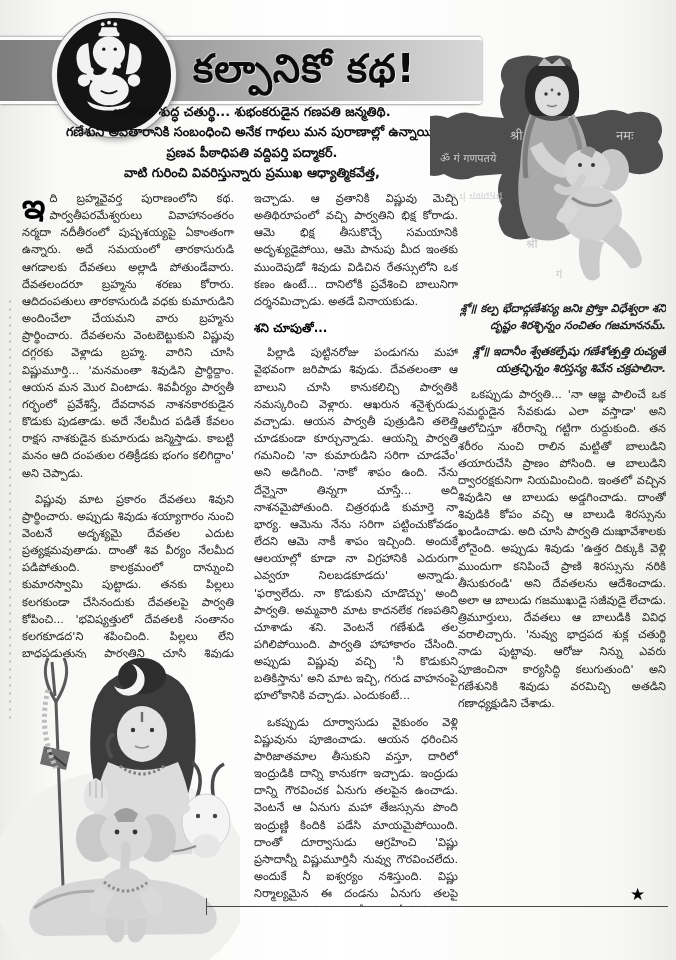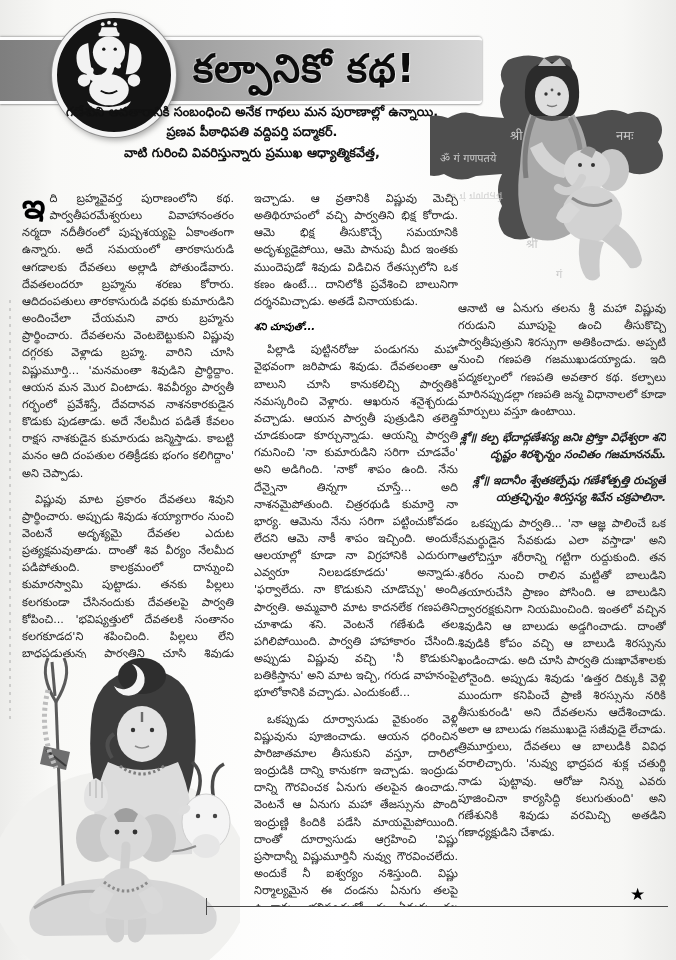--- a/index.html
+++ b/index.html
@@ -41,21 +41,21 @@
   .col{position:absolute; font-size:11.3px; line-height:1.52; text-align:justify; overflow:hidden;}
   #col1{left:22px;  top:190px; width:212px; height:468px;}
   #col2{left:254px; top:190px; width:204px; height:716px;}
   #col3{left:458px; top:300px; width:208px; height:608px;}
   .col p{margin:0 0 9px 0;}
   .col p.indent{text-indent:13px;}
   .dropcap{
     float:left; font-size:34px; line-height:.85; font-weight:bold;
     padding:2px 4px 0 0; color:#000;
   }
-  .subhead{font-weight:bold; font-style:italic; font-size:10px; margin:2px 0 7px 0; color:#000;}
+  .subhead{font-weight:bold; font-size:12px; margin:2px 0 7px 0; color:#000;}
   .shloka{font-weight:bold; font-style:italic; font-size:11.2px; margin:0 0 8px 0; text-align:right;}
   
   .end-rule{position:absolute; left:206px; top:906px; width:462px; height:1px; background:#4a4a4a;}
   .end-tick{position:absolute; left:206px; top:898px; width:1px; height:17px; background:#4a4a4a;}
   .end-star{position:absolute; left:630px; top:884px; font-size:17px; color:#000;}
   
   .margin-print{
     position:absolute; left:9px; top:300px; width:2px; height:420px; opacity:.22;
     background:repeating-linear-gradient(180deg,#555 0 3px,transparent 3px 8px);
   }
@@ -102,20 +102,21 @@
       </g>
       <g fill="#141414">
         <circle cx="45" cy="30" r="1.6"></circle>
           <circle cx="56" cy="30" r="1.6"></circle>
         <path d="M42,70 q8,5 16,0" stroke="#141414" stroke-width="1.6" fill="none"></path>
       </g>
     </svg>
   </div>
 
   <div class="intro">
+    <div>భాద్రపద శుద్ధ చతుర్థి... శుభంకరుడైన గణపతి జన్మతిథి.</div>
     <div>గణేశుని అవతారానికి సంబంధించి అనేక గాథలు మన పురాణాల్లో ఉన్నాయి.</div>
     <div>ప్రణవ పీఠాధిపతి వద్దిపర్తి పద్మాకర్.</div>
     <div>వాటి గురించి వివరిస్తున్నారు ప్రముఖ ఆధ్యాత్మికవేత్త,</div>
   </div>
 
   <div class="parvati-art">
     <svg width="246" height="252" viewBox="0 0 246 252">
 
       <g fill="#4e4e4e">
         <path d="M78,8 q18,-8 36,-2 q14,-6 26,2 q6,14 -2,24 q8,18 0,34 l28,-4 q16,-8 32,0 q18,-6 30,4 q8,12 0,24 q10,14 0,26 q-14,10 -30,4 q-16,8 -34,0 l-26,-2 q6,18 -2,32 q8,16 -2,30 q-14,10 -30,4 q-16,8 -30,-2 q-10,-14 -2,-28 q-8,-16 0,-32 l-26,2 q-16,8 -32,-2 q-16,6 -26,-6 q-6,-12 2,-22 q-10,-14 2,-26 q12,-8 26,-2 q16,-10 32,-2 l24,2 q-8,-16 0,-32 q-8,-14 4,-26 z"></path>
@@ -176,21 +177,20 @@
   </div>
 
   <div class="col" id="col2">
     <p>ఇచ్చాడు. ఆ వ్రతానికి విష్ణువు మెచ్చి అతిథిరూపంలో వచ్చి పార్వతిని భిక్ష కోరాడు. ఆమె భిక్ష తీసుకొచ్చే సమయానికి అదృశ్యుడైపోయి, ఆమె పానుపు మీద ఇంతకు ముందెపుడో శివుడు విడిచిన రేతస్సులోని ఒక కణం ఉంటే... దానిలోకి ప్రవేశించి బాలునిగా దర్శనమిచ్చాడు. అతడే వినాయకుడు.</p>
     <div class="subhead">శని చూపుతో...</div>
     <p class="indent">పిల్లాడి పుట్టినరోజు పండుగను మహా వైభవంగా జరిపాడు శివుడు. దేవతలంతా ఆ బాలుని చూసి కానుకలిచ్చి పార్వతికి నమస్కరించి వెళ్లారు. ఆఖరున శనైశ్చరుడు వచ్చాడు. ఆయన పార్వతీ పుత్రుడిని తలెత్తి చూడకుండా కూర్చున్నాడు. ఆయన్ని పార్వతి గమనించి 'నా కుమారుడిని సరిగా చూడవేం' అని అడిగింది. 'నాకో శాపం ఉంది. నేను దేన్నైనా తిన్నగా చూస్తే... అది నాశనమైపోతుంది. చిత్రరథుడి కుమార్తె నా భార్య. ఆమెను నేను సరిగా పట్టించుకోవడం లేదని ఆమె నాకీ శాపం ఇచ్చింది. అందుకే ఆలయాల్లో కూడా నా విగ్రహానికి ఎదురుగా ఎవ్వరూ నిలబడకూడదు' అన్నాడు. 'ఫర్వాలేదు. నా కొడుకుని చూడొచ్చు' అంది పార్వతి. అమ్మవారి మాట కాదనలేక గణపతిని చూశాడు శని. వెంటనే గణేశుడి తల పగిలిపోయింది. పార్వతి హాహాకారం చేసింది. అప్పుడు విష్ణువు వచ్చి 'నీ కొడుకుని బతికిస్తాను' అని మాట ఇచ్చి, గరుడ వాహనంపై భూలోకానికి వచ్చాడు. ఎందుకంటే...</p>
     <p class="indent">ఒకప్పుడు దూర్వాసుడు వైకుంఠం వెళ్లి విష్ణువును పూజించాడు. ఆయన ధరించిన పారిజాతమాల తీసుకుని వస్తూ, దారిలో ఇంద్రుడికి దాన్ని కానుకగా ఇచ్చాడు. ఇంద్రుడు దాన్ని గౌరవించక ఏనుగు తలపైన ఉంచాడు. వెంటనే ఆ ఏనుగు మహా తేజస్సును పొంది ఇంద్రుణ్ణి కిందికి పడేసి మాయమైపోయింది. దాంతో దూర్వాసుడు ఆగ్రహించి 'విష్ణు ప్రసాదాన్నీ విష్ణుమూర్తినీ నువ్వు గౌరవించలేదు. అందుకే నీ ఐశ్వర్యం నశిస్తుంది. విష్ణు నిర్మాల్యమైన ఈ దండను ఏనుగు తలపై ఉంచావు. భవిష్యత్తులో ఈ ఏనుగు తల శివపుత్రునికి శిరస్సుగా మారి లోకపూజ్యత పొందుతుంది' అని శపించాడు.</p>
   </div>
 
   <div class="col" id="col3">
-    <p>ఆనాటి ఆ ఏనుగు తలను శ్రీ మహా విష్ణువు గరుడుని మూపుపై ఉంచి తీసుకొచ్చి పార్వతీపుత్రుని శిరస్సుగా అతికించాడు. అప్పటి నుంచి గణపతి గజముఖుడయ్యాడు. ఇది పద్మకల్పంలో గణపతి అవతార కథ. కల్పాలు మారినప్పుడల్లా గణపతి జన్మ విధానాలలో కూడా మార్పులు వస్తూ ఉంటాయి.</p>
     <p class="shloka">శ్లో॥ కల్ప భేదాద్గణేశస్య జనిః ప్రోక్తా విధేశ్వరా శని దృష్టం శిరశ్ఛిన్నం సంచితం గజమాననమ్.</p>
     <p class="shloka">శ్లో॥ ఇదానీం శ్వేతకల్పేషు గణేశోత్పత్తి రుచ్యతే యత్రచ్ఛిన్నం శిరస్తస్య శివేన చక్రపాలినా.</p>
     <p class="indent">ఒకప్పుడు పార్వతి... 'నా ఆజ్ఞ పాలించే ఒక సమర్థుడైన సేవకుడు ఎలా వస్తాడా' అని ఆలోచిస్తూ శరీరాన్ని గట్టిగా రుద్దుకుంది. తన శరీరం నుంచి రాలిన మట్టితో బాలుడిని తయారుచేసి ప్రాణం పోసింది. ఆ బాలుడిని ద్వారరక్షకునిగా నియమించింది. ఇంతలో వచ్చిన శివుడిని ఆ బాలుడు అడ్డగించాడు. దాంతో శివుడికి కోపం వచ్చి ఆ బాలుడి శిరస్సును ఖండించాడు. అది చూసి పార్వతి దుఃఖావేశాలకు లోనైంది. అప్పుడు శివుడు 'ఉత్తర దిక్కుకి వెళ్లి ముందుగా కనిపించే ప్రాణి శిరస్సును నరికి తీసుకురండి' అని దేవతలను ఆదేశించాడు. అలా ఆ బాలుడు గజముఖుడై సజీవుడై లేచాడు. త్రిమూర్తులు, దేవతలు ఆ బాలుడికి వివిధ వరాలిచ్చారు. 'నువ్వు భాద్రపద శుక్ల చతుర్థి నాడు పుట్టావు. ఆరోజు నిన్ను ఎవరు పూజించినా కార్యసిద్ధి కలుగుతుంది' అని గణేశునికి శివుడు వరమిచ్చి అతడిని గణాధ్యక్షుడిని చేశాడు.</p>
   </div>
 
   <div class="shiva-art">
     <svg width="240" height="310" viewBox="0 0 240 310">
 
       <ellipse cx="120" cy="230" rx="130" ry="110" fill="#f1f1ef"></ellipse>
 

